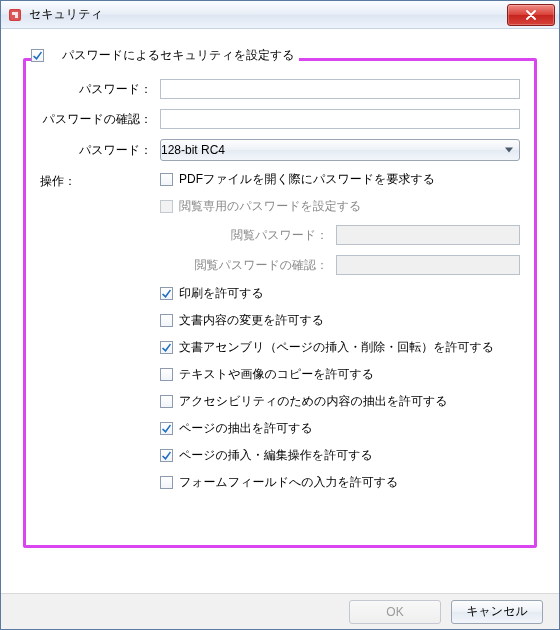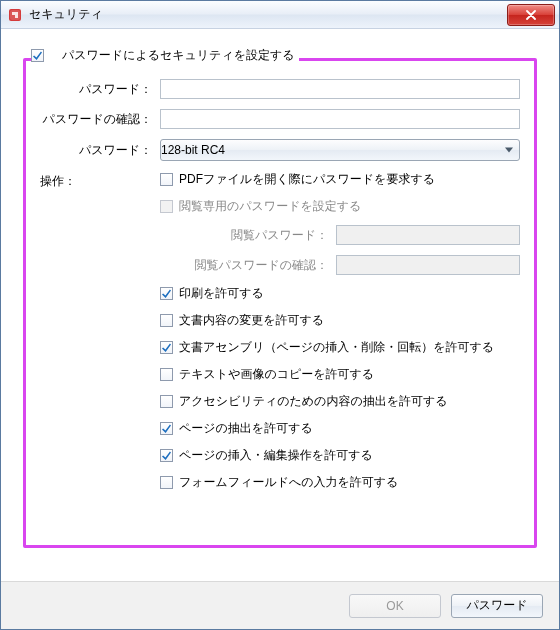--- a/index.html
+++ b/index.html
@@ -184,21 +184,21 @@
   .sub-block {
     display:grid;
     grid-template-columns: 150px 1fr;
     column-gap:8px;
     row-gap:10px;
     align-items:center;
     margin-left:18px;
   }
 
   .footer {
-    height: 48px;
+    height: 36px;
     border-top: 1px solid #d9d9d9;
     background: #f1f1f1;
     display:flex;
     align-items:center;
     justify-content:flex-end;
     padding: 0 16px;
     gap:10px;
     box-sizing:border-box;
   }
   .btn {
@@ -330,17 +330,17 @@
 
       </div>
     </div>
   </div>
 
   <div class="footer">
     <div class="btn disabled">
       <span>OK</span>
     </div>
     <div class="btn">
-      <span>パスワード</span>
+      <span>キャンセル</span>
     </div>
   </div>
 
 </div>
 
 </body></html>

